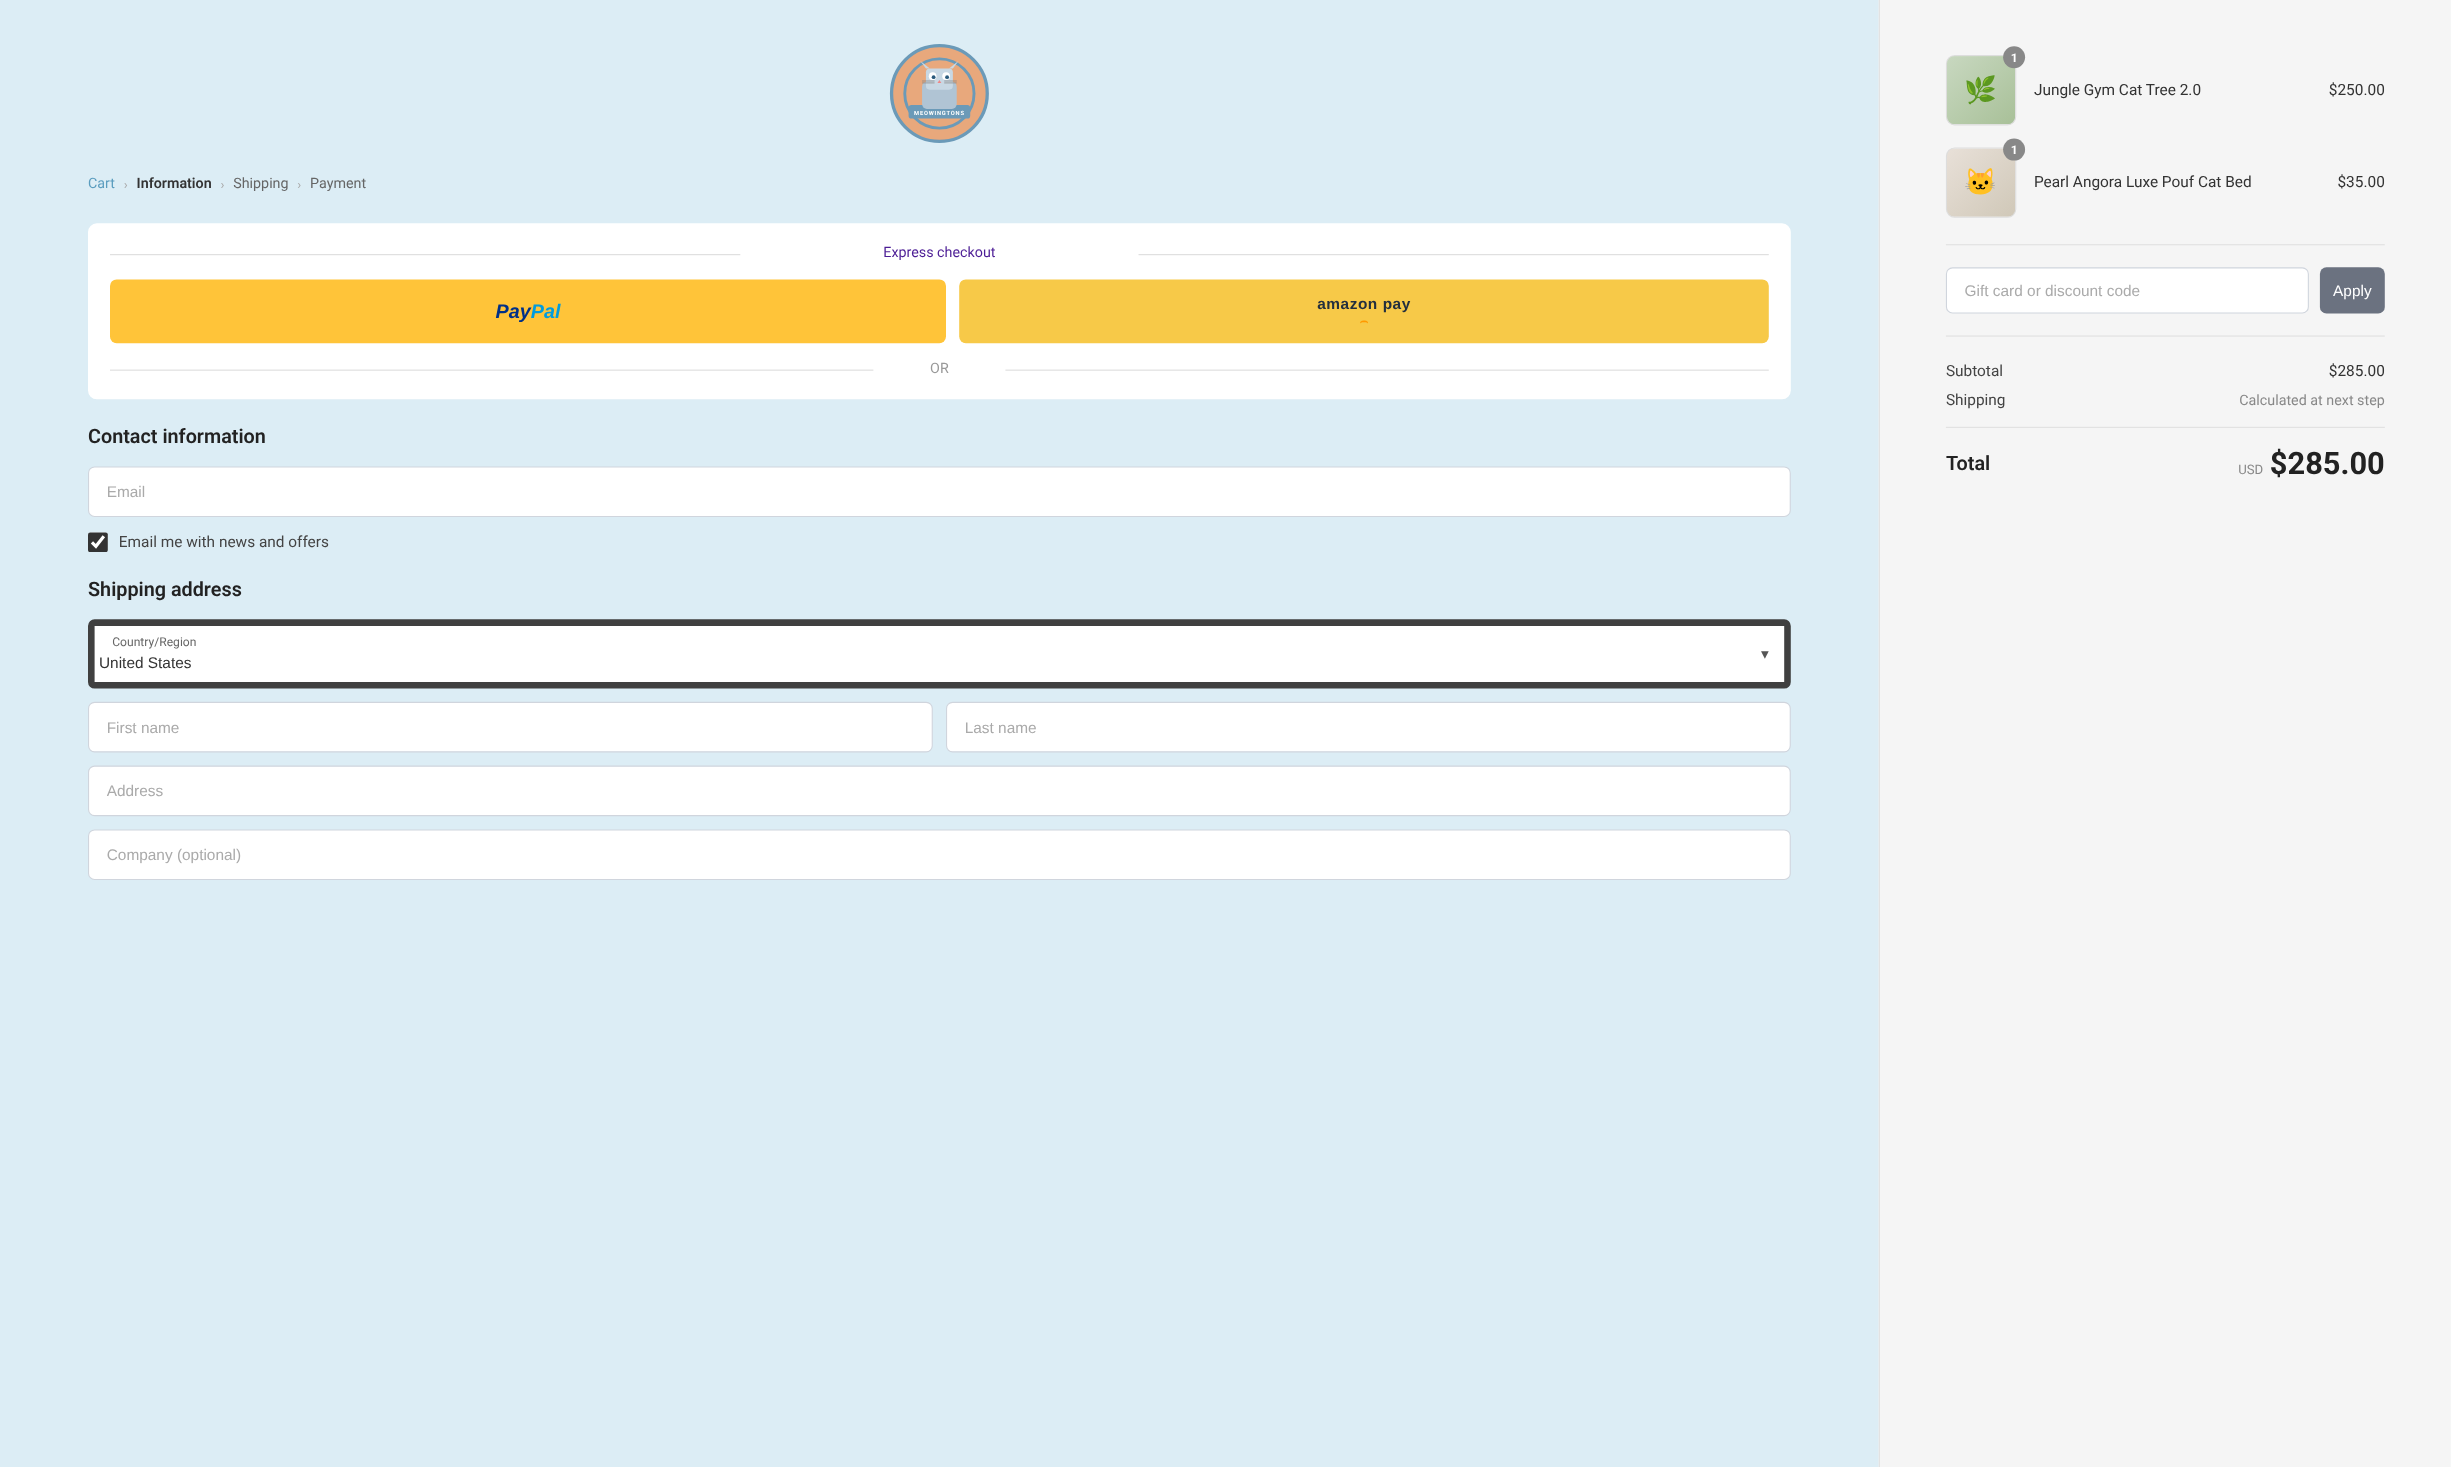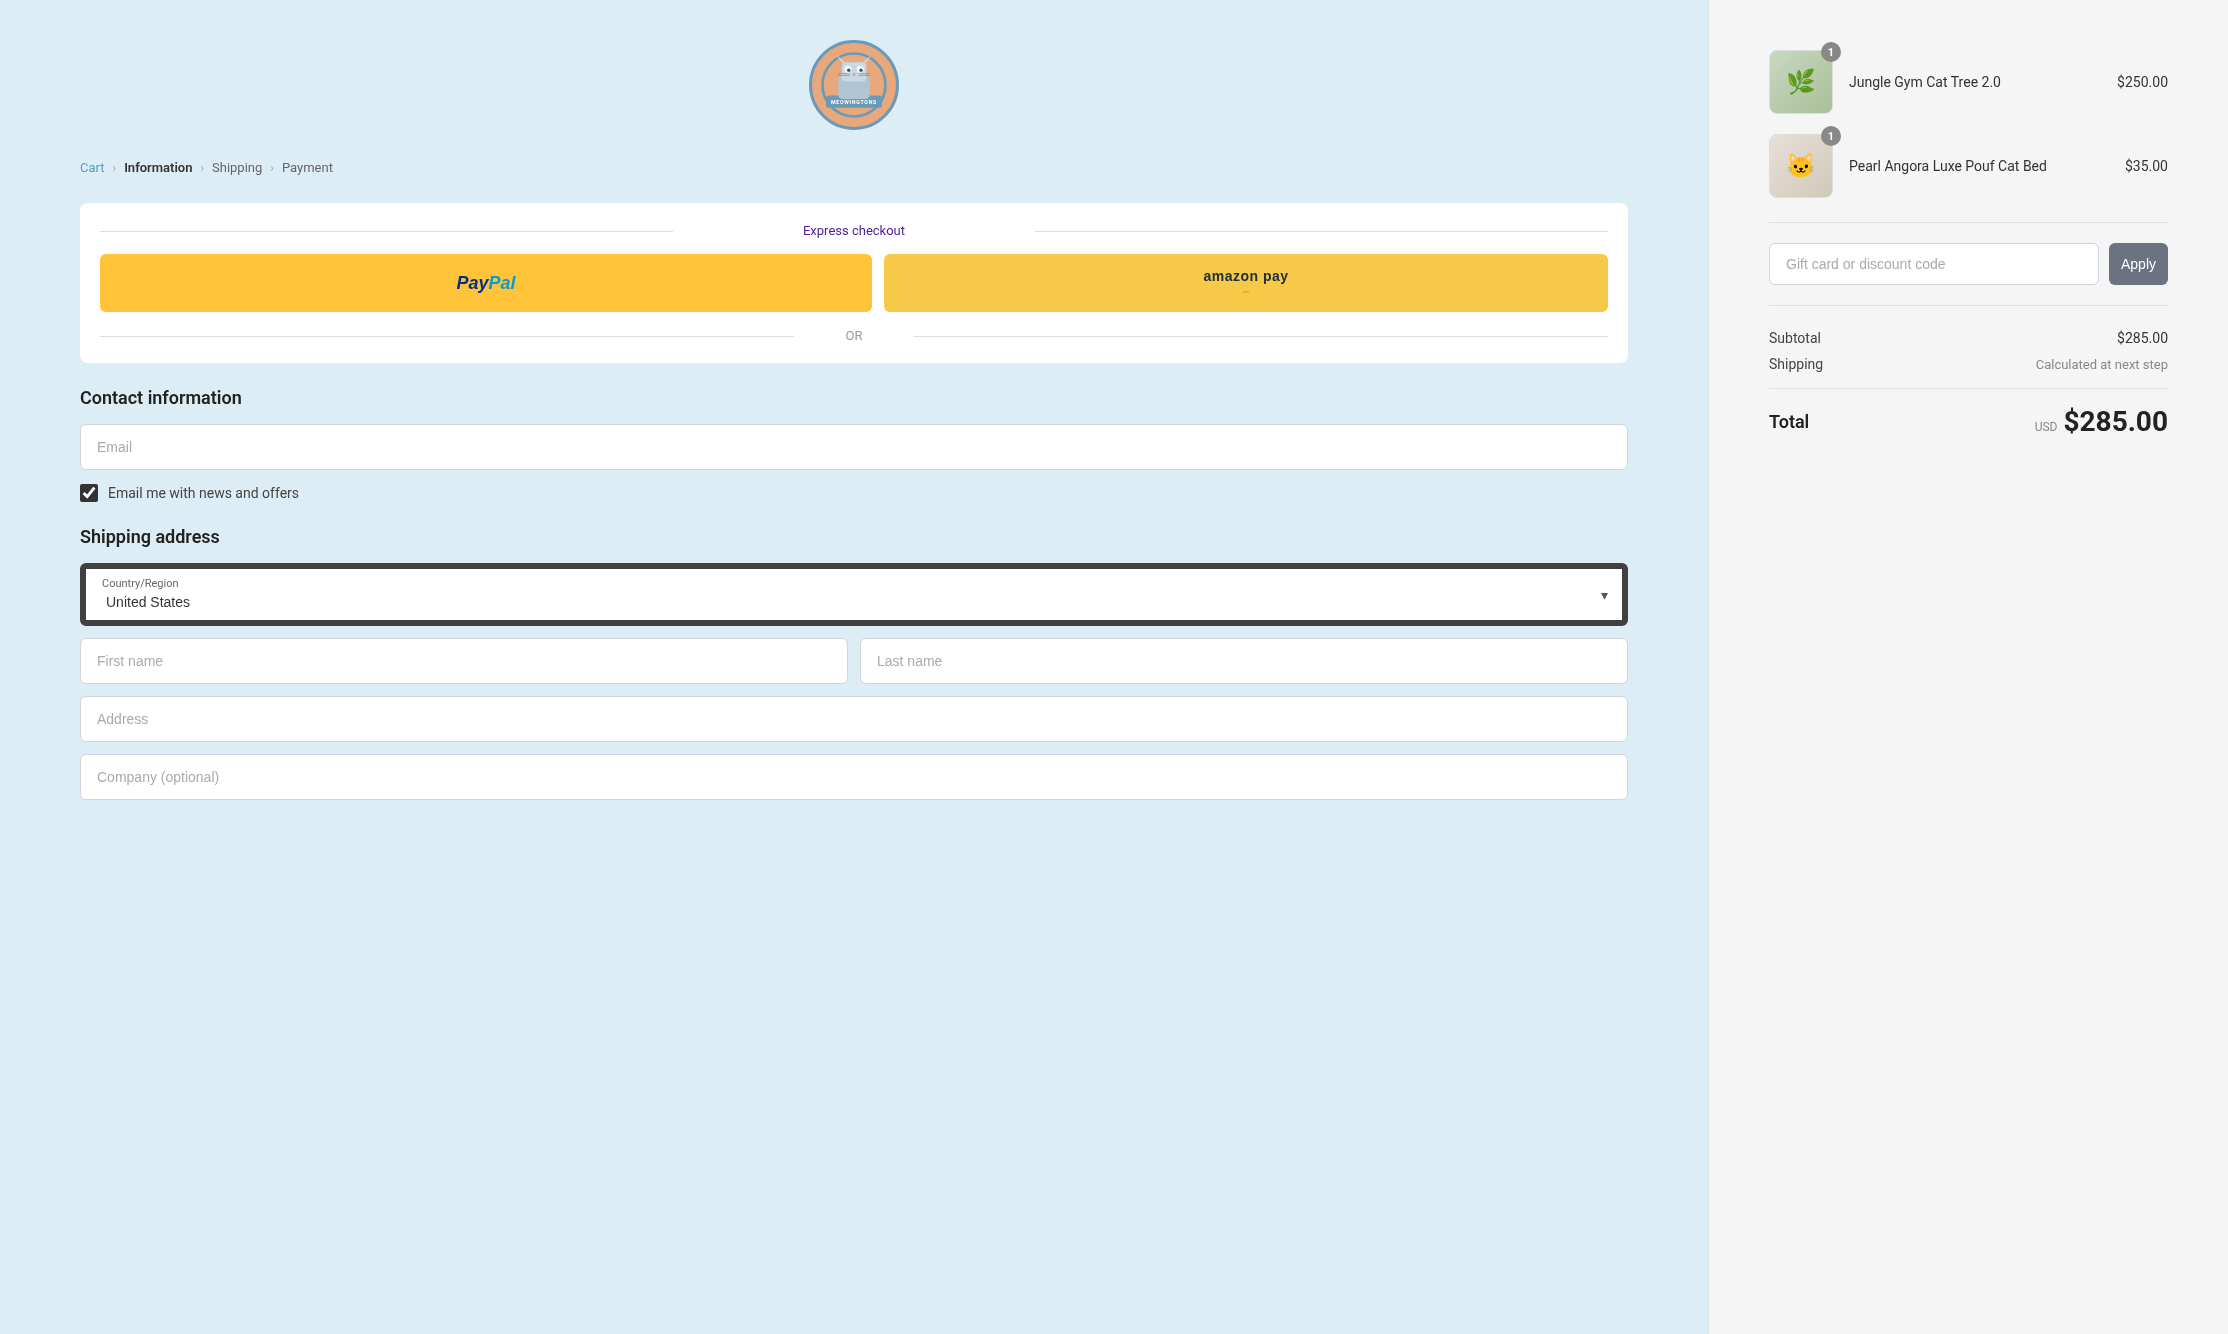--- a/index.html
+++ b/index.html
@@ -110,21 +110,21 @@
       justify-content: center;
       font-size: 16px;
       font-weight: bold;
     }
 
     .btn-amazon {
       flex: 1;
       background: #f7c948;
       border: none;
       border-radius: 6px;
-      padding: 14px 8px;
+      padding: 14px 20px;
       cursor: pointer;
       display: flex;
       align-items: flex-start;
       justify-content: center;
     }
 
     .or-divider {
       text-align: center;
       color: #999;
       font-size: 13px;
@@ -189,21 +189,21 @@
       background: white;
       margin-bottom: 12px;
     }
     .country-label {
       font-size: 11px;
       color: #666;
       padding: 8px 16px 0;
     }
     .country-select {
       width: 100%;
-      padding: 4px 40px 10px 20px;
+      padding: 4px 40px 10px 4px;
       border: none;
       background: transparent;
       font-size: 14px;
       color: #333;
       appearance: none;
       cursor: pointer;
       outline: none;
     }
     .country-chevron {
       position: absolute;

